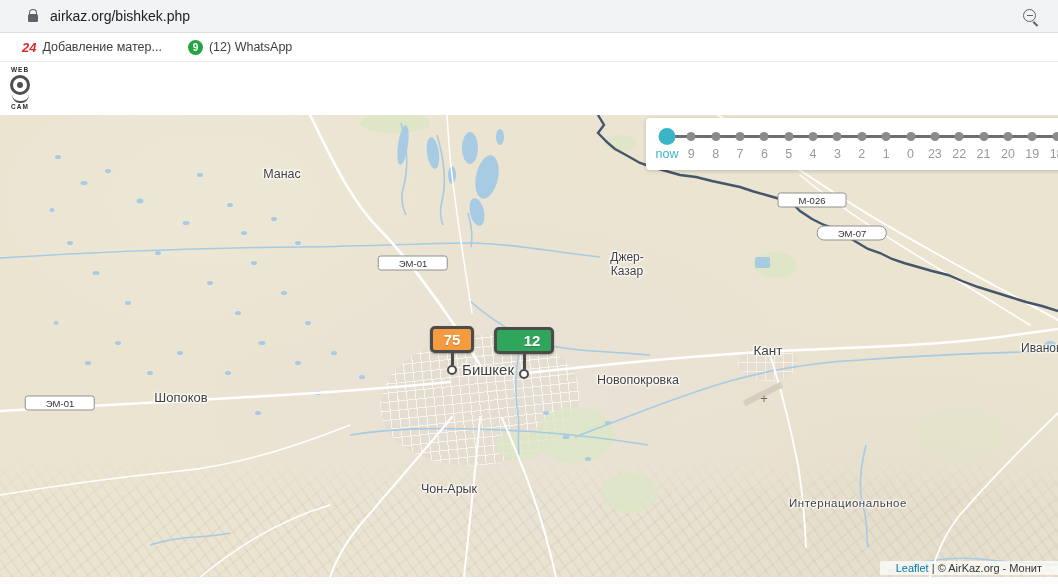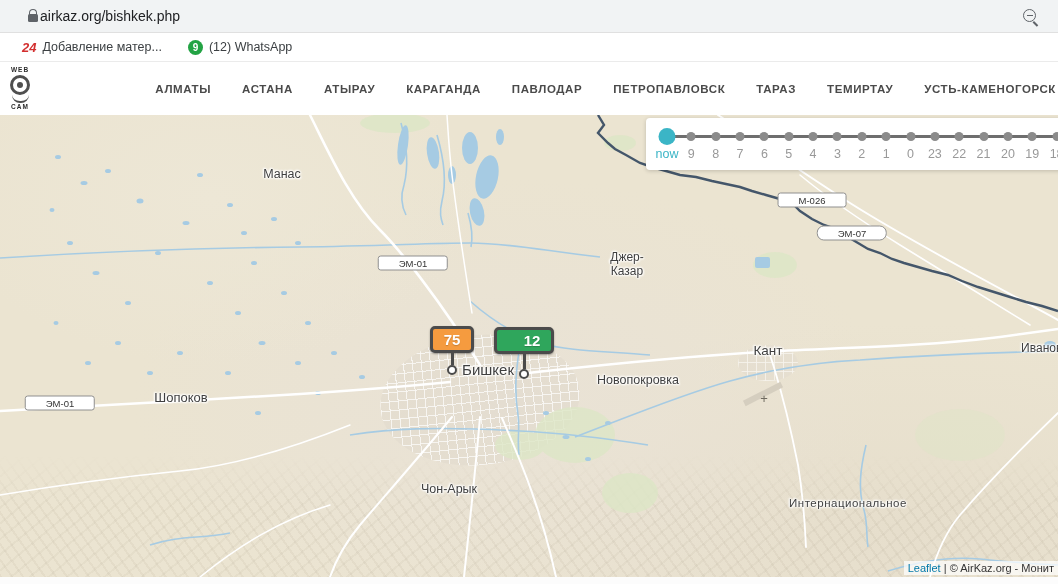--- a/index.html
+++ b/index.html
@@ -6,21 +6,21 @@
   body{width:1058px;height:584px;overflow:hidden;background:#fff;
        font-family:"Liberation Sans","DejaVu Sans",sans-serif;}
 
   
   .toolbar{height:33px;background:#f1f3f4;border-bottom:1px solid #e0e0e0;
            display:flex;align-items:center;box-sizing:border-box;}
   .lock{width:10px;height:8px;background:#5f6368;border-radius:1.5px;position:relative;
         margin-left:28px;margin-top:4px;}
   .lock::before{content:'';position:absolute;top:-5px;left:1px;width:6px;height:6px;
         border:1.8px solid #5f6368;border-bottom:none;border-radius:4px 4px 0 0;}
-  .url{margin-left:2px;font-size:14px;color:#202124;}
+  .url{margin-left:12px;font-size:14px;color:#202124;}
   .zoomout{width:11px;height:11px;border:1.8px solid #5f6368;border-radius:50%;
         position:absolute;right:22px;top:9px;}
   .zoomout::before{content:'';position:absolute;left:2.5px;top:4.5px;width:6px;height:1.8px;background:#5f6368;}
   .zoomout::after{content:'';position:absolute;left:10px;top:11px;width:6px;height:1.8px;
         background:#5f6368;transform:rotate(45deg);transform-origin:0 0;}
 
   .bookmarks{height:29px;background:#fff;border-bottom:1px solid #ebebeb;
         display:flex;align-items:center;gap:26px;padding-left:22px;box-sizing:border-box;}
   .bm{display:flex;align-items:center;gap:6px;font-size:12.5px;color:#3c4043;cursor:pointer;}
   .bm-icon.red-24-favicon{color:#d32f2f;font-weight:bold;font-style:italic;font-size:13px;}
@@ -76,21 +76,21 @@
        border-radius:4px;box-shadow:0 1px 4px rgba(0,0,0,.18);}
   .tick-line{position:absolute;left:21px;right:0;top:17px;height:3px;background:#6e6e6e;}
   .tick-dot{position:absolute;top:14px;width:9px;height:9px;border-radius:50%;
        background:#8b8b8b;transform:translateX(-50%);cursor:pointer;}
   .tick-dot.active{top:10px;width:17px;height:17px;}
   .tick-label{position:absolute;top:29px;transform:translateX(-50%);font-size:12.5px;
        color:#999;cursor:pointer;}
 
   
   .attrib{position:absolute;right:0;bottom:2px;background:rgba(255,255,255,.72);
-       font-size:11px;color:#333;padding:1px 4px;white-space:nowrap;}
+       font-size:11px;color:#333;padding:1px 16px;white-space:nowrap;}
   .attrib .leaflet{color:#0078a8;cursor:pointer;}
 
   .bottomstrip{height:7px;background:#fcfcfc;}
 </style>
 </head>
 <body>
 
 <div class="toolbar">
   <span class="lock"></span>
   <span class="url">airkaz.org/bishkek.php</span>
@@ -110,31 +110,20 @@
 
 <div class="siteheader">
   <div class="weblogo">
     <span class="wl-txt">WEB</span>
     <span class="cam-ring">
         <span class="cam-dot"></span>
       </span>
     <span class="cam-smile"></span>
     <span class="wl-txt">CAM</span>
   </div>
-  <div class="citynav">
-      <div class="nav-item">АЛМАТЫ</div>
-      <div class="nav-item">АСТАНА</div>
-      <div class="nav-item">АТЫРАУ</div>
-      <div class="nav-item">КАРАГАНДА</div>
-      <div class="nav-item">ПАВЛОДАР</div>
-      <div class="nav-item">ПЕТРОПАВЛОВСК</div>
-      <div class="nav-item">ТАРАЗ</div>
-      <div class="nav-item">ТЕМИРТАУ</div>
-      <div class="nav-item">УСТЬ-КАМЕНОГОРСК</div>
-    </div>
 </div>
 
 <div class="map">
   <div class="hills"></div>
   <div class="citygrid" style="left:380px;top:220px;width:200px;height:130px;transform:rotate(-6deg);"></div>
   <div class="citygrid" style="left:738px;top:230px;width:60px;height:36px;opacity:.6;"></div>
 
   <svg class="mapart" width="1058" height="462" viewBox="0 0 1058 462">
 
     <g fill="#dde6c6" opacity="0.8">

